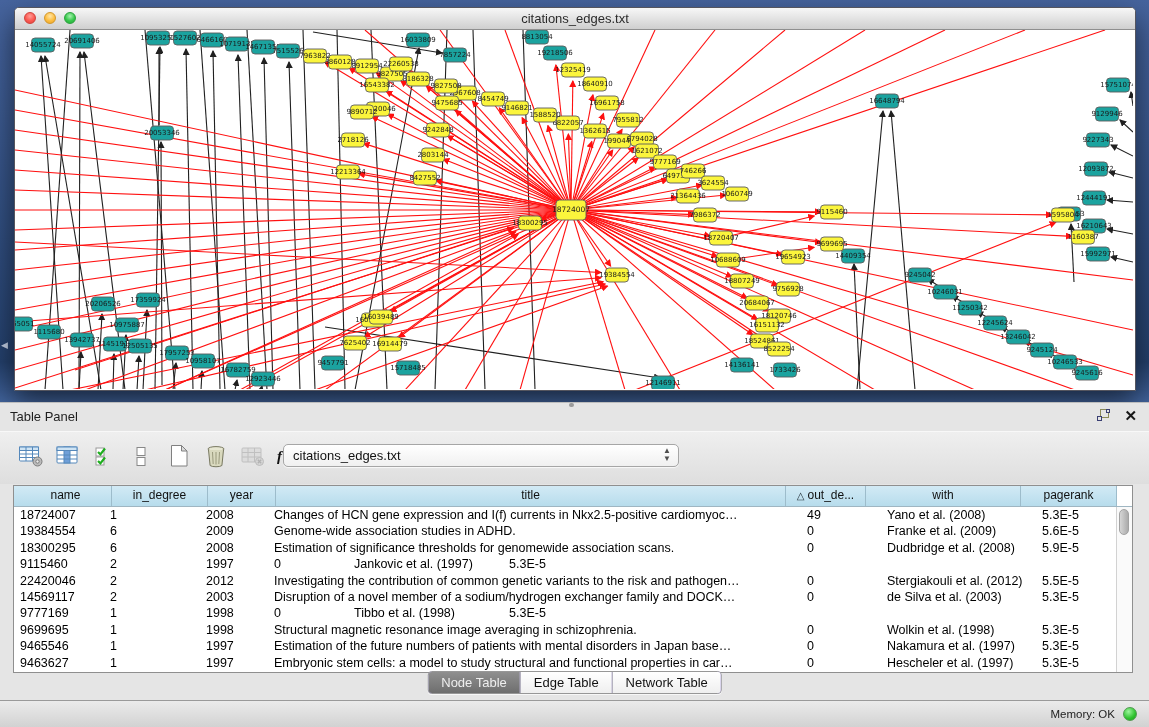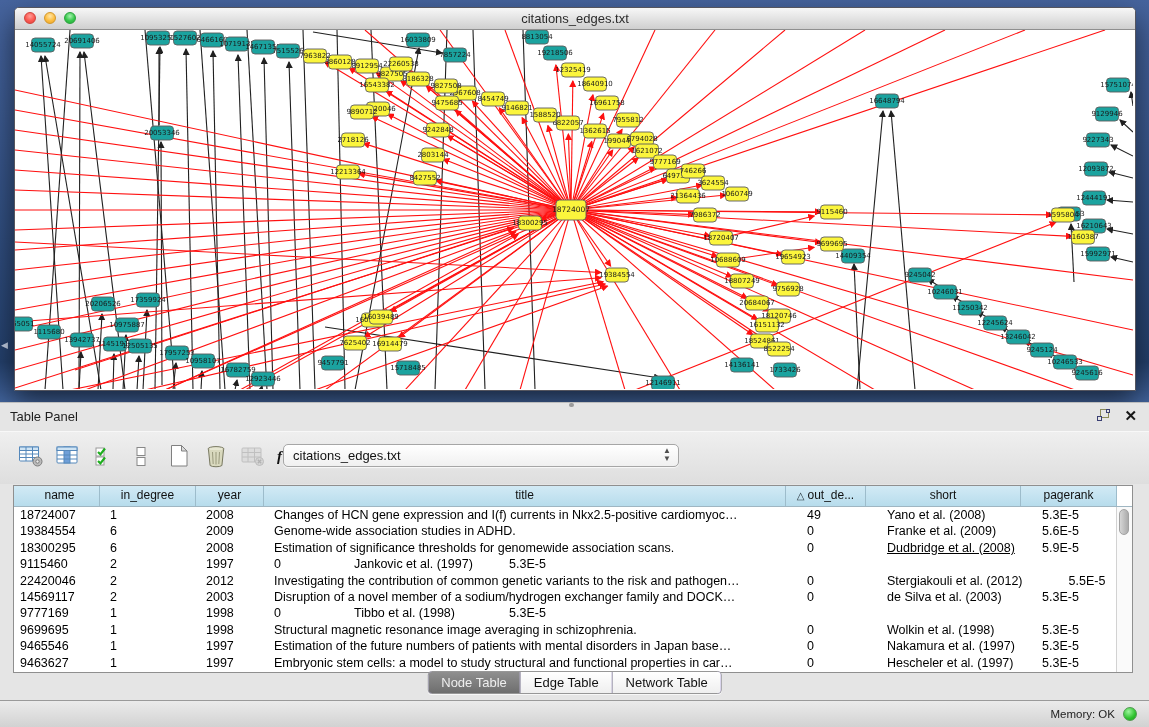--- a/index.html
+++ b/index.html
@@ -808,26 +808,26 @@
     <div class="table-selector">
       <span>citations_edges.txt</span>
       <span class="selector-arrows">
           <span>▲</span>
           <span>▼</span>
         </span>
     </div>
   </div>
   <div class="table-wrap">
     <div class="thead" id="thead">
-        <div class="th" style="width: 86px; padding-left: 6px;">name</div>
+        <div class="th" style="width: 98px; padding-left: 6px;">name</div>
         <div class="th" style="width: 96px;">in_degree</div>
         <div class="th" style="width: 68px;">year</div>
         <div class="th flex" style="width: 497px;">title</div>
         <div class="th" style="width: 80px;"><span class="sort">△</span>out_de...</div>
-        <div class="th" style="width: 155px;">short</div>
+        <div class="th" style="width: 155px;">with</div>
         <div class="th" style="width: 96px;">pagerank</div>
         <div class="th" style="flex: 0 0 15px; background: rgb(255, 255, 255); border-right: none;"></div>
       </div>
     <div id="tbody">
         <div class="tr">
           <div class="td" style="width: 90px;">18724007</div>
           <div class="td" style="width: 96px;">1</div>
           <div class="td" style="width: 68px;">2008</div>
           <div class="td flex" style="width: 497px;">Changes of HCN gene expression and I(f) currents in Nkx2.5-positive cardiomyoc…</div>
           <div class="td" style="width: 80px;">49</div>
@@ -842,39 +842,39 @@
           <div class="td" style="width: 80px;">0</div>
           <div class="td" style="width: 155px;">Franke et al. (2009)</div>
           <div class="td" style="width: 96px;">5.6E-5</div>
         </div>
         <div class="tr">
           <div class="td" style="width: 90px;">18300295</div>
           <div class="td" style="width: 96px;">6</div>
           <div class="td" style="width: 68px;">2008</div>
           <div class="td flex" style="width: 497px;">Estimation of significance thresholds for genomewide association scans.</div>
           <div class="td" style="width: 80px;">0</div>
-          <div class="td" style="width: 155px; text-decoration: underline;">Dudbridge et al. (2008)</div>
+          <div class="td" style="width: 155px;">Dudbridge et al. (2008)</div>
           <div class="td" style="width: 96px;">5.9E-5</div>
         </div>
         <div class="tr">
           <div class="td" style="width: 90px;">9115460</div>
           <div class="td" style="width: 96px;">2</div>
           <div class="td" style="width: 68px;">1997</div>
           <div class="td" style="width: 80px;">0</div>
           <div class="td" style="width: 155px;">Jankovic et al. (1997)</div>
           <div class="td" style="width: 96px;">5.3E-5</div>
         </div>
         <div class="tr">
           <div class="td" style="width: 90px;">22420046</div>
           <div class="td" style="width: 96px;">2</div>
           <div class="td" style="width: 68px;">2012</div>
           <div class="td flex" style="width: 497px;">Investigating the contribution of common genetic variants to the risk and pathogen…</div>
           <div class="td" style="width: 80px;">0</div>
           <div class="td" style="width: 155px;">Stergiakouli et al. (2012)</div>
-          <div class="td" style="width: 96px; text-align: center;">5.5E-5</div>
+          <div class="td" style="width: 96px;">5.5E-5</div>
         </div>
         <div class="tr">
           <div class="td" style="width: 90px;">14569117</div>
           <div class="td" style="width: 96px;">2</div>
           <div class="td" style="width: 68px;">2003</div>
           <div class="td flex" style="width: 497px;">Disruption of a novel member of a sodium/hydrogen exchanger family and DOCK…</div>
           <div class="td" style="width: 80px;">0</div>
           <div class="td" style="width: 155px;">de Silva et al. (2003)</div>
           <div class="td" style="width: 96px;">5.3E-5</div>
         </div>

